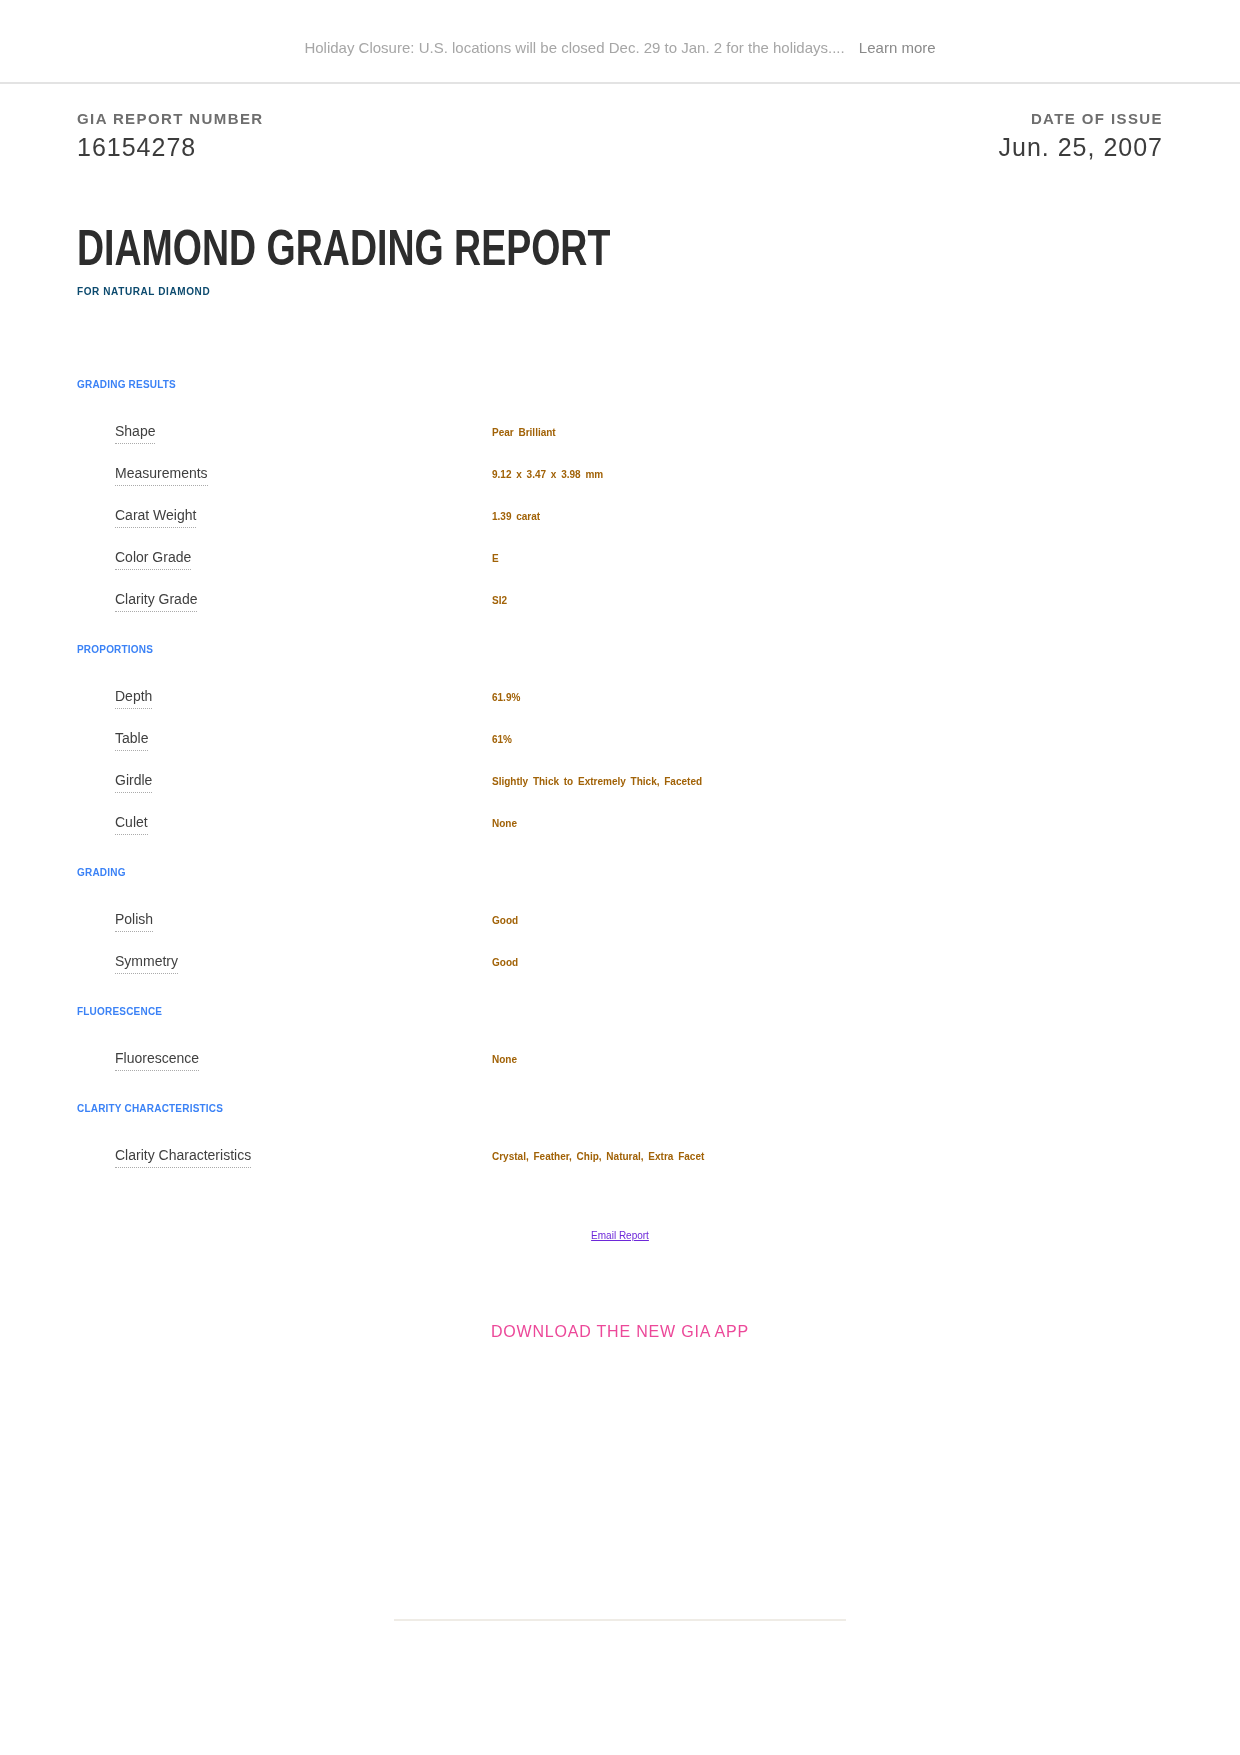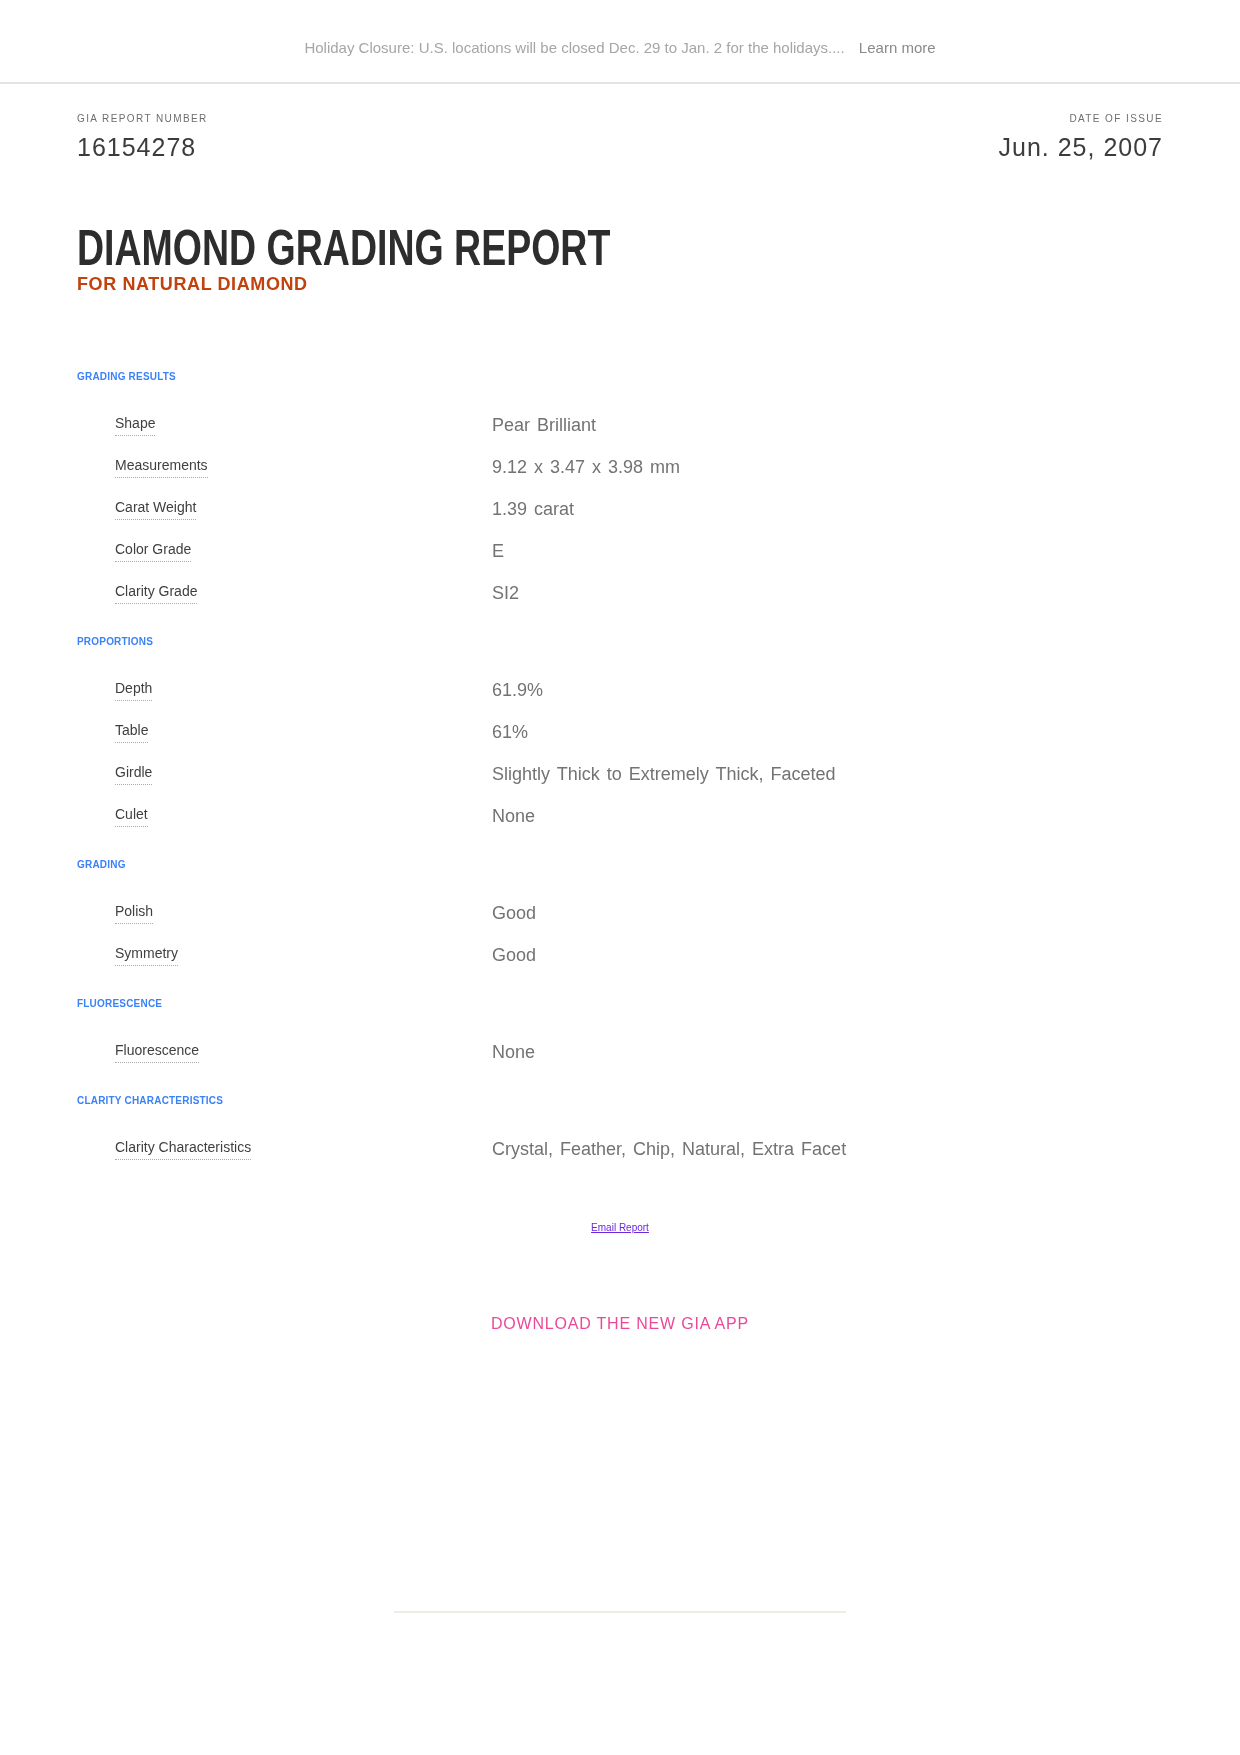--- a/index.html
+++ b/index.html
@@ -36,22 +36,22 @@
 
   .content { padding: 0 77px; }
 
   
   .report-meta {
     display: flex;
     justify-content: space-between;
     margin-top: 28px;
   }
   .meta-label {
-    font-size: 10px;
-    font-weight: normal;
+    font-size: 15px;
+    font-weight: bold;
     letter-spacing: 1.4px;
     color: #6e6e6e;
     line-height: 14px;
   }
   .meta-value {
     font-size: 25px;
     letter-spacing: 1px;
     color: #3c3c3c;
     line-height: 30px;
     margin-top: 6px;
@@ -64,26 +64,26 @@
     font-size: 50px;
     line-height: 52px;
     font-weight: bold;
     color: #2d2d2d;
     letter-spacing: 0;
     white-space: nowrap;
     transform: scaleX(0.75);
     transform-origin: left center;
   }
   .page-subtitle {
-    margin-top: 2px;
-    font-size: 18px;
+    margin-top: 10px;
+    font-size: 10px;
     line-height: 16px;
     font-weight: bold;
     letter-spacing: 0.6px;
-    color: #c2410c;
+    color: #0c4a6e;
   }
 
   
   .section-heading {
     margin: 29px 0 0 0;
     font-size: 10px;
     line-height: 18px;
     font-weight: bold;
     letter-spacing: 0.2px;
     color: #3b82f6;
@@ -100,24 +100,24 @@
   .row-label {
     display: inline-block;
     font-size: 14px;
     line-height: 18px;
     color: #3f3f3f;
     padding-bottom: 3px;
     border-bottom: 1px dotted #ababab;
     cursor: pointer;
   }
   .row-value {
-    font-size: 18px;
+    font-size: 10px;
     line-height: 18px;
-    font-weight: normal;
-    color: #737373;
+    font-weight: bold;
+    color: #a16207;
     word-spacing: 2px;
   }
 
   
   .footer { text-align: center; }
   .email-link {
     display: inline-block;
     margin-top: 38px;
     font-size: 10px;
     line-height: 20px;

